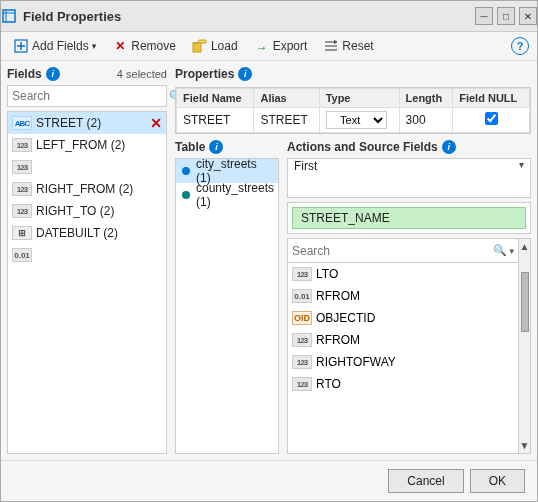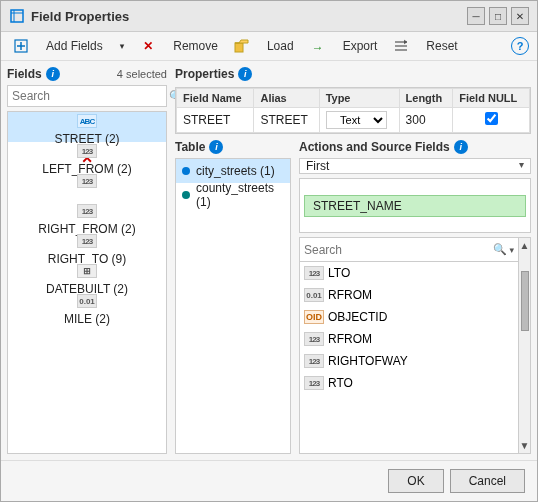--- a/index.html
+++ b/index.html
@@ -11,21 +11,21 @@
       background: #f5f5f5;
       border: 1px solid #aaa;
       display: flex;
       flex-direction: column;
       box-shadow: 2px 2px 8px rgba(0,0,0,0.3);
     }
 
     .title-bar {
       background: #e8e8e8;
       border-bottom: 1px solid #ccc;
-      padding: 6px 8px;
+      padding: 6px 0;
       display: flex;
       align-items: center;
       justify-content: space-between;
     }
 
     .title-bar-left {
       display: flex;
       align-items: center;
       gap: 6px;
     }
@@ -61,21 +61,21 @@
       border-bottom: 1px solid #ddd;
       padding: 4px 8px;
       display: flex;
       align-items: center;
       gap: 8px;
     }
 
     .toolbar-btn {
       display: flex;
       align-items: center;
-      gap: 17px;
+      gap: 3px;
       cursor: pointer;
       padding: 2px 4px;
       border: none;
       background: transparent;
       font-size: 12px;
       color: #333;
     }
 
     .toolbar-icon {
       width: 16px; height: 16px;
@@ -165,23 +165,22 @@
       border: 1px solid #ccc;
       background: white;
       overflow-y: auto;
     }
 
     .field-item {
       display: flex;
       align-items: center;
       gap: 4px;
       padding: 2px 4px;
-      height: 30px;
-      cursor: pointer;
-      flex-direction: column;
+      height: 22px;
+      cursor: pointer;
     }
     .field-item.selected { background: #cce8ff; }
 
     .field-type-icon {
       width: 20px; height: 14px;
       font-size: 9px;
       font-weight: bold;
       color: #555;
       display: flex; align-items: center; justify-content: center;
       background: #e8e8e8;
@@ -253,21 +252,21 @@
     }
 
     .lower-section {
       display: flex;
       gap: 8px;
       flex: 1;
       overflow: hidden;
     }
 
     .table-panel {
-      width: 116px;
+      width: 104px;
       display: flex;
       flex-direction: column;
       gap: 4px;
     }
 
     .table-list {
       flex: 1;
       border: 1px solid #ccc;
       background: white;
       overflow-y: auto;
@@ -312,21 +311,21 @@
       font-size: 12px;
       font-weight: 600;
       color: #333;
     }
 
     .first-dropdown {
       display: flex;
       align-items: flex-start;
       border: 1px solid #ccc;
       background: white;
-      height: 16px;
+      height: 40px;
       padding: 0 6px;
     }
 
     .first-dropdown-text {
       flex: 1;
       font-size: 12px;
       color: #222;
     }
 
     .dropdown-arrow {
@@ -518,29 +517,28 @@
         </div>
         <div class="field-item">
           <span class="field-type-icon num" style="font-size:8px; letter-spacing:-1px;">123</span>
         </div>
         <div class="field-item">
           <span class="field-type-icon num" style="font-size:8px; letter-spacing:-1px;">123</span>
           <span class="field-name">RIGHT_FROM (2)</span>
         </div>
         <div class="field-item">
           <span class="field-type-icon num" style="font-size:8px; letter-spacing:-1px;">123</span>
-          <span class="field-name">RIGHT_TO (9)</span>
+          <span class="field-name">RIGHT_TO (2)</span>
         </div>
         <div class="field-item">
           <span class="field-type-icon grid" style="font-size:9px;">⊞</span>
           <span class="field-name">DATEBUILT (2)</span>
         </div>
         <div class="field-item">
           <span class="field-type-icon num" style="font-size:8px;">0.01</span>
-          <span class="field-name">MILE (2)</span>
         </div>
       </div>
     </div>
 
     <div class="right-panel">
 
       <div class="panel-header">
         <span>Properties</span>
         <div class="info-icon">i</div>
       </div>
@@ -600,21 +598,21 @@
           <div class="actions-header">
             <span>Actions and Source Fields</span>
             <div class="info-icon">i</div>
           </div>
 
           <div class="first-dropdown">
             <span class="first-dropdown-text">First</span>
             <span class="dropdown-arrow">▾</span>
           </div>
 
-          <div class="source-fields-area" style="height:55px; flex:none;justify-content:center;">
+          <div class="source-fields-area" style="height:32px; flex:none;">
             <span class="source-field-chip">STREET_NAME</span>
           </div>
 
           <div style="display:flex; flex:1; overflow:hidden; border:1px solid #ccc; background:white;">
             <div style="flex:1; display:flex; flex-direction:column; overflow:hidden;">
               <div class="source-search-box">
                 <input class="source-search-input" type="text" placeholder="Search" style="">
                 <span style="font-size:11px; color:#555;">🔍</span>
                 <span style="font-size:9px; color:#555;">▾</span>
               </div>
@@ -652,17 +650,17 @@
             </div>
           </div>
         </div>
 
       </div>
     </div>
 
   </div>
 
   <div class="footer">
+    <button class="footer-btn">Cancel</button>
     <button class="footer-btn primary">OK</button>
-    <button class="footer-btn">Cancel</button>
   </div>
 
 </div>
 
 </body></html>

